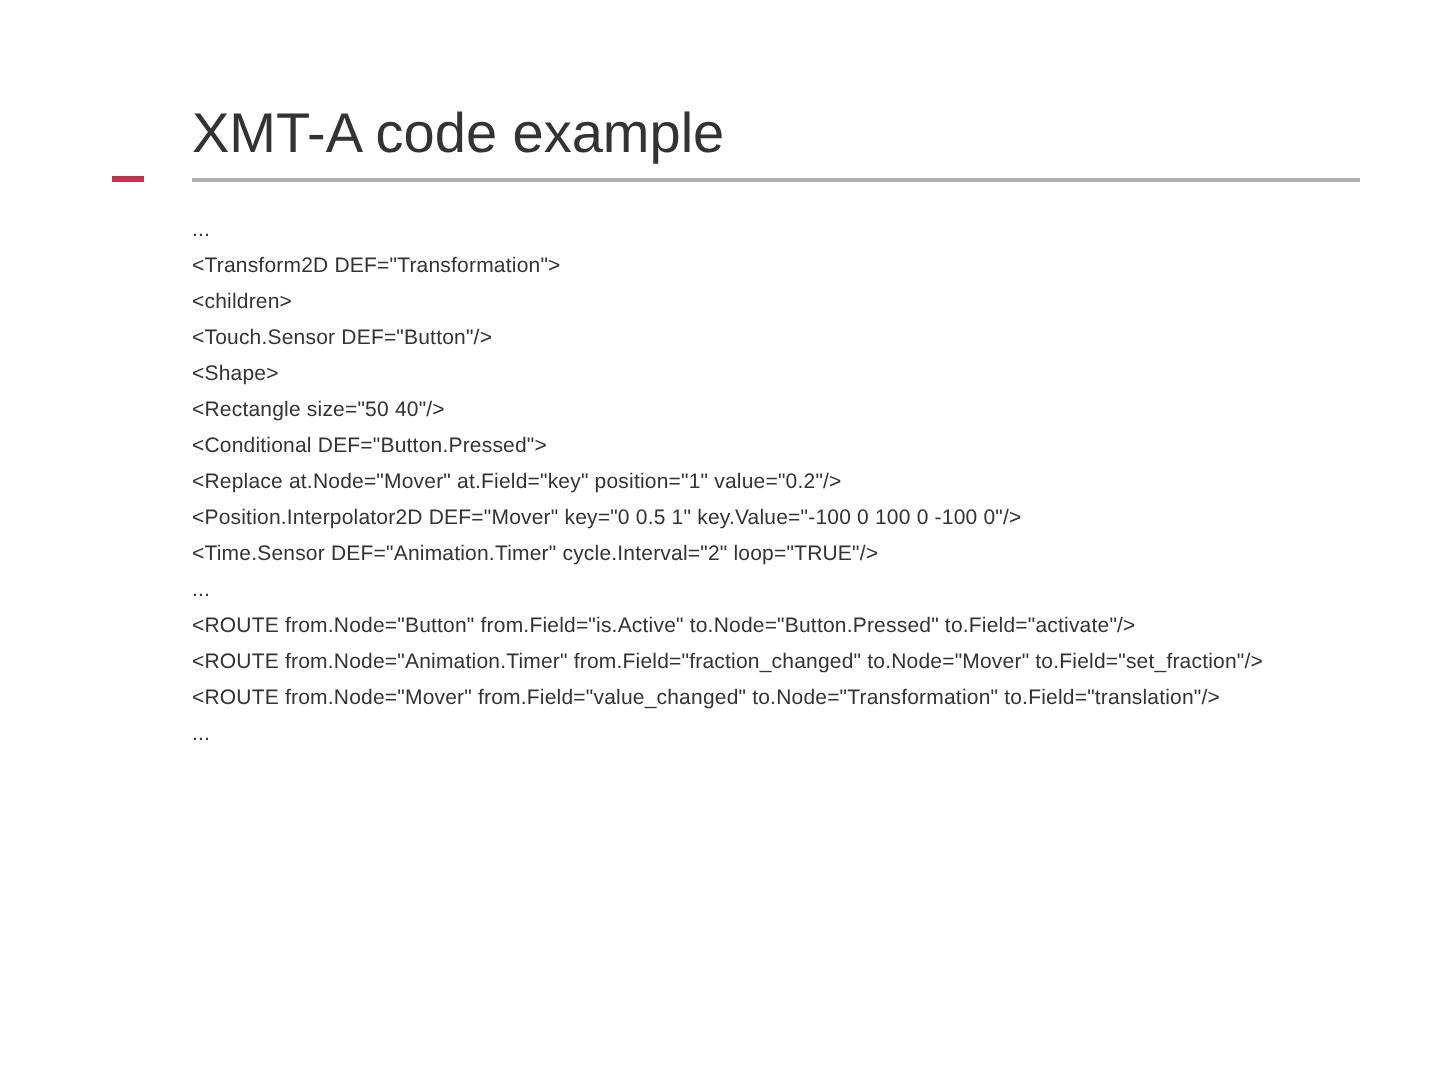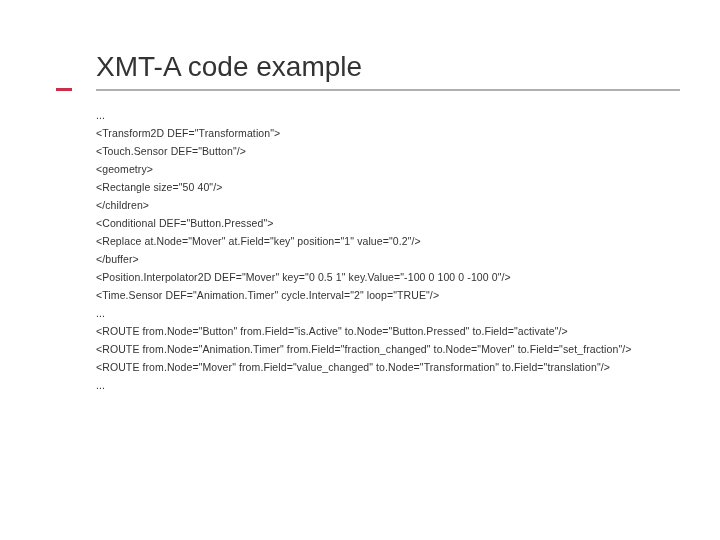--- a/index.html
+++ b/index.html
@@ -16,27 +16,26 @@
 
 <div class="slide">
   <div class="accent-left"></div>
   <div class="title-wrap">
     <h1 class="title">XMT-A code example</h1>
     <div class="title-underline"></div>
   </div>
   <div class="code-area" id="code-area">
       <span class="code-line">...</span>
       <span class="code-line">&lt;Transform2D DEF="Transformation"&gt;</span>
+      <span class="code-line">&lt;children&gt;</span>
       <span class="code-line">&lt;Touch.Sensor DEF="Button"/&gt;</span>
-      <span class="code-line">&lt;geometry&gt;</span>
+      <span class="code-line">&lt;Shape&gt;</span>
       <span class="code-line">&lt;Rectangle size="50 40"/&gt;</span>
-      <span class="code-line">&lt;/children&gt;</span>
       <span class="code-line">&lt;Conditional DEF="Button.Pressed"&gt;</span>
       <span class="code-line">&lt;Replace at.Node="Mover" at.Field="key" position="1" value="0.2"/&gt;</span>
-      <span class="code-line">&lt;/buffer&gt;</span>
       <span class="code-line">&lt;Position.Interpolator2D DEF="Mover" key="0 0.5 1" key.Value="-100 0 100 0 -100 0"/&gt;</span>
       <span class="code-line">&lt;Time.Sensor DEF="Animation.Timer" cycle.Interval="2" loop="TRUE"/&gt;</span>
       <span class="code-line">...</span>
       <span class="code-line">&lt;ROUTE from.Node="Button" from.Field="is.Active" to.Node="Button.Pressed" to.Field="activate"/&gt;</span>
       <span class="code-line">&lt;ROUTE from.Node="Animation.Timer" from.Field="fraction_changed" to.Node="Mover" to.Field="set_fraction"/&gt;</span>
       <span class="code-line">&lt;ROUTE from.Node="Mover" from.Field="value_changed" to.Node="Transformation" to.Field="translation"/&gt;</span>
       <span class="code-line">...</span>
     </div>
 </div>
 

